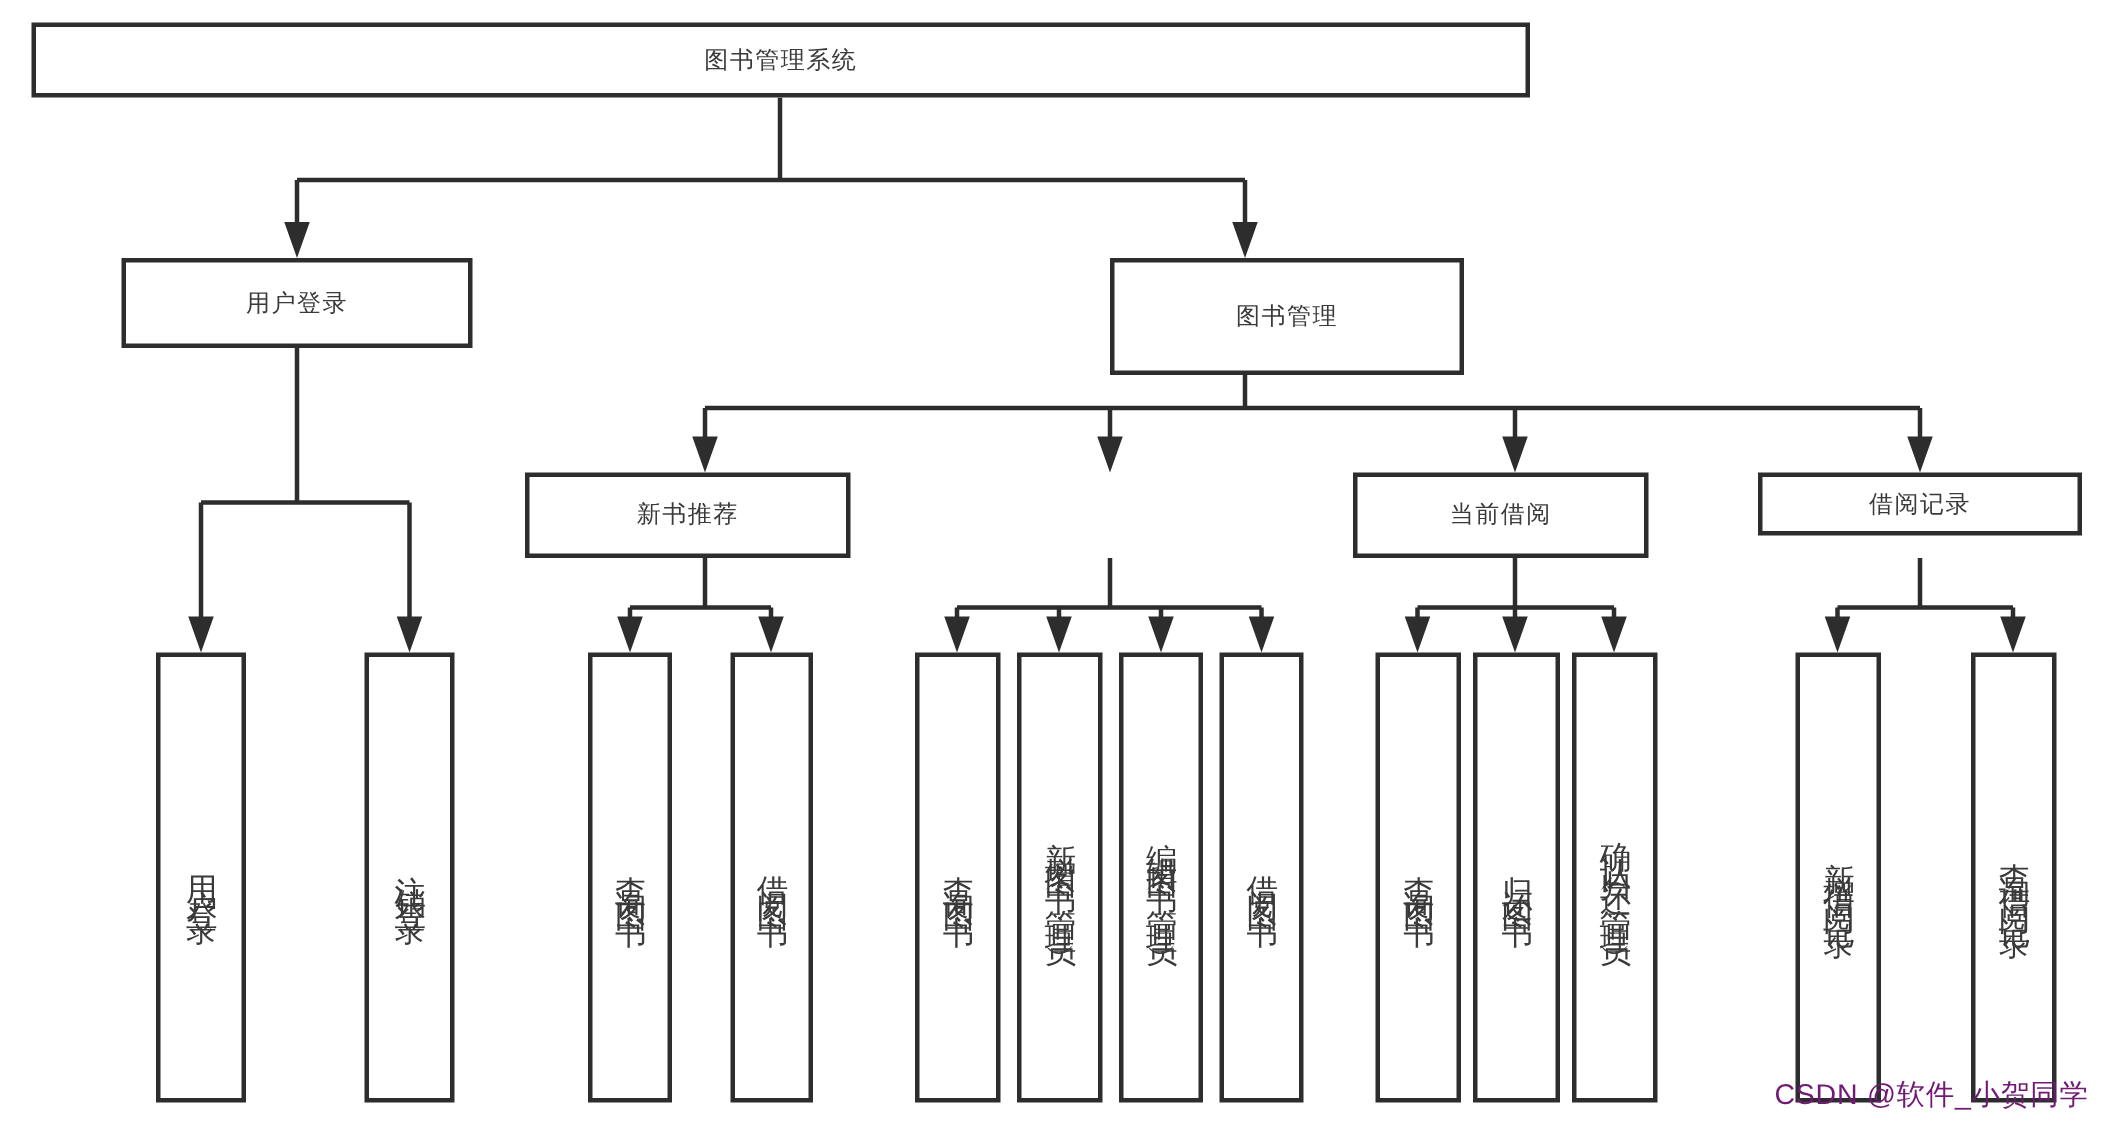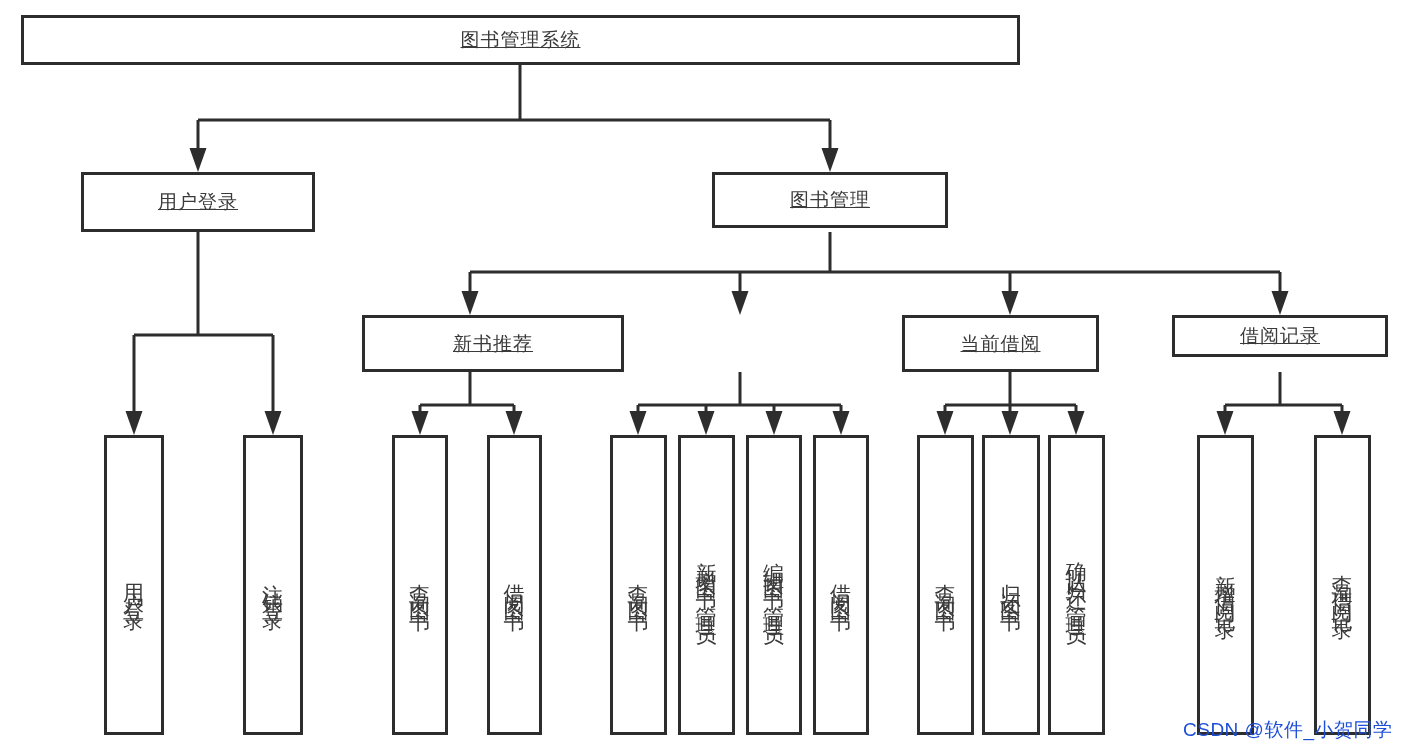--- a/index.html
+++ b/index.html
@@ -15,37 +15,36 @@
   svg.connectors polygon{fill:#2d2d2d;stroke:none;}
   .box{
     position:absolute;
     background:#ffffff;
     border:3px solid #2d2d2d;
     box-sizing:border-box;
     display:flex;align-items:center;justify-content:center;
     color:#3a3a3a;
   }
   .h-box span{
-    font-size:19px;
+    font-size:16px;
     letter-spacing:1px;
     white-space:nowrap;
-    text-decoration:underline;
   }
   .v-box span{
     writing-mode:vertical-rl;
     text-orientation:mixed;
     font-size:21px;
     letter-spacing:9px;
     line-height:1;
   }
   .watermark{
     position:absolute;
     left:1183px;top:717px;
     font-size:19px;
-    color:#1d4ed8;
+    color:#701a75;
     white-space:nowrap;
     letter-spacing:0.5px;
   }
 </style>
 </head>
 <body>
 
 <div id="canvas">
 
   <svg class="connectors" viewBox="0 0 1405 747">
@@ -124,25 +123,25 @@
     </g>
   </svg>
 
   <div class="box h-box" style="left:21px;top:15px;width:999px;height:50px">
     <span>图书管理系统</span>
   </div>
 
   <div class="box h-box" style="left:81px;top:172px;width:234px;height:60px">
     <span>用户登录</span>
   </div>
-  <div class="box h-box" style="left:712px;top:172px;width:236px;height:56px">
+  <div class="box h-box" style="left:740px;top:172px;width:236px;height:78px">
     <span>图书管理</span>
   </div>
 
-  <div class="box h-box" style="left:362px;top:315px;width:262px;height:57px">
+  <div class="box h-box" style="left:350px;top:315px;width:217px;height:57px">
     <span>新书推荐</span>
   </div>
   <div class="box h-box" style="left:902px;top:315px;width:197px;height:57px">
     <span>当前借阅</span>
   </div>
   <div class="box h-box" style="left:1172px;top:315px;width:216px;height:42px">
     <span>借阅记录</span>
   </div>
 
   <div class="box v-box" style="left:104px;top:435px;width:60px;height:300px">

